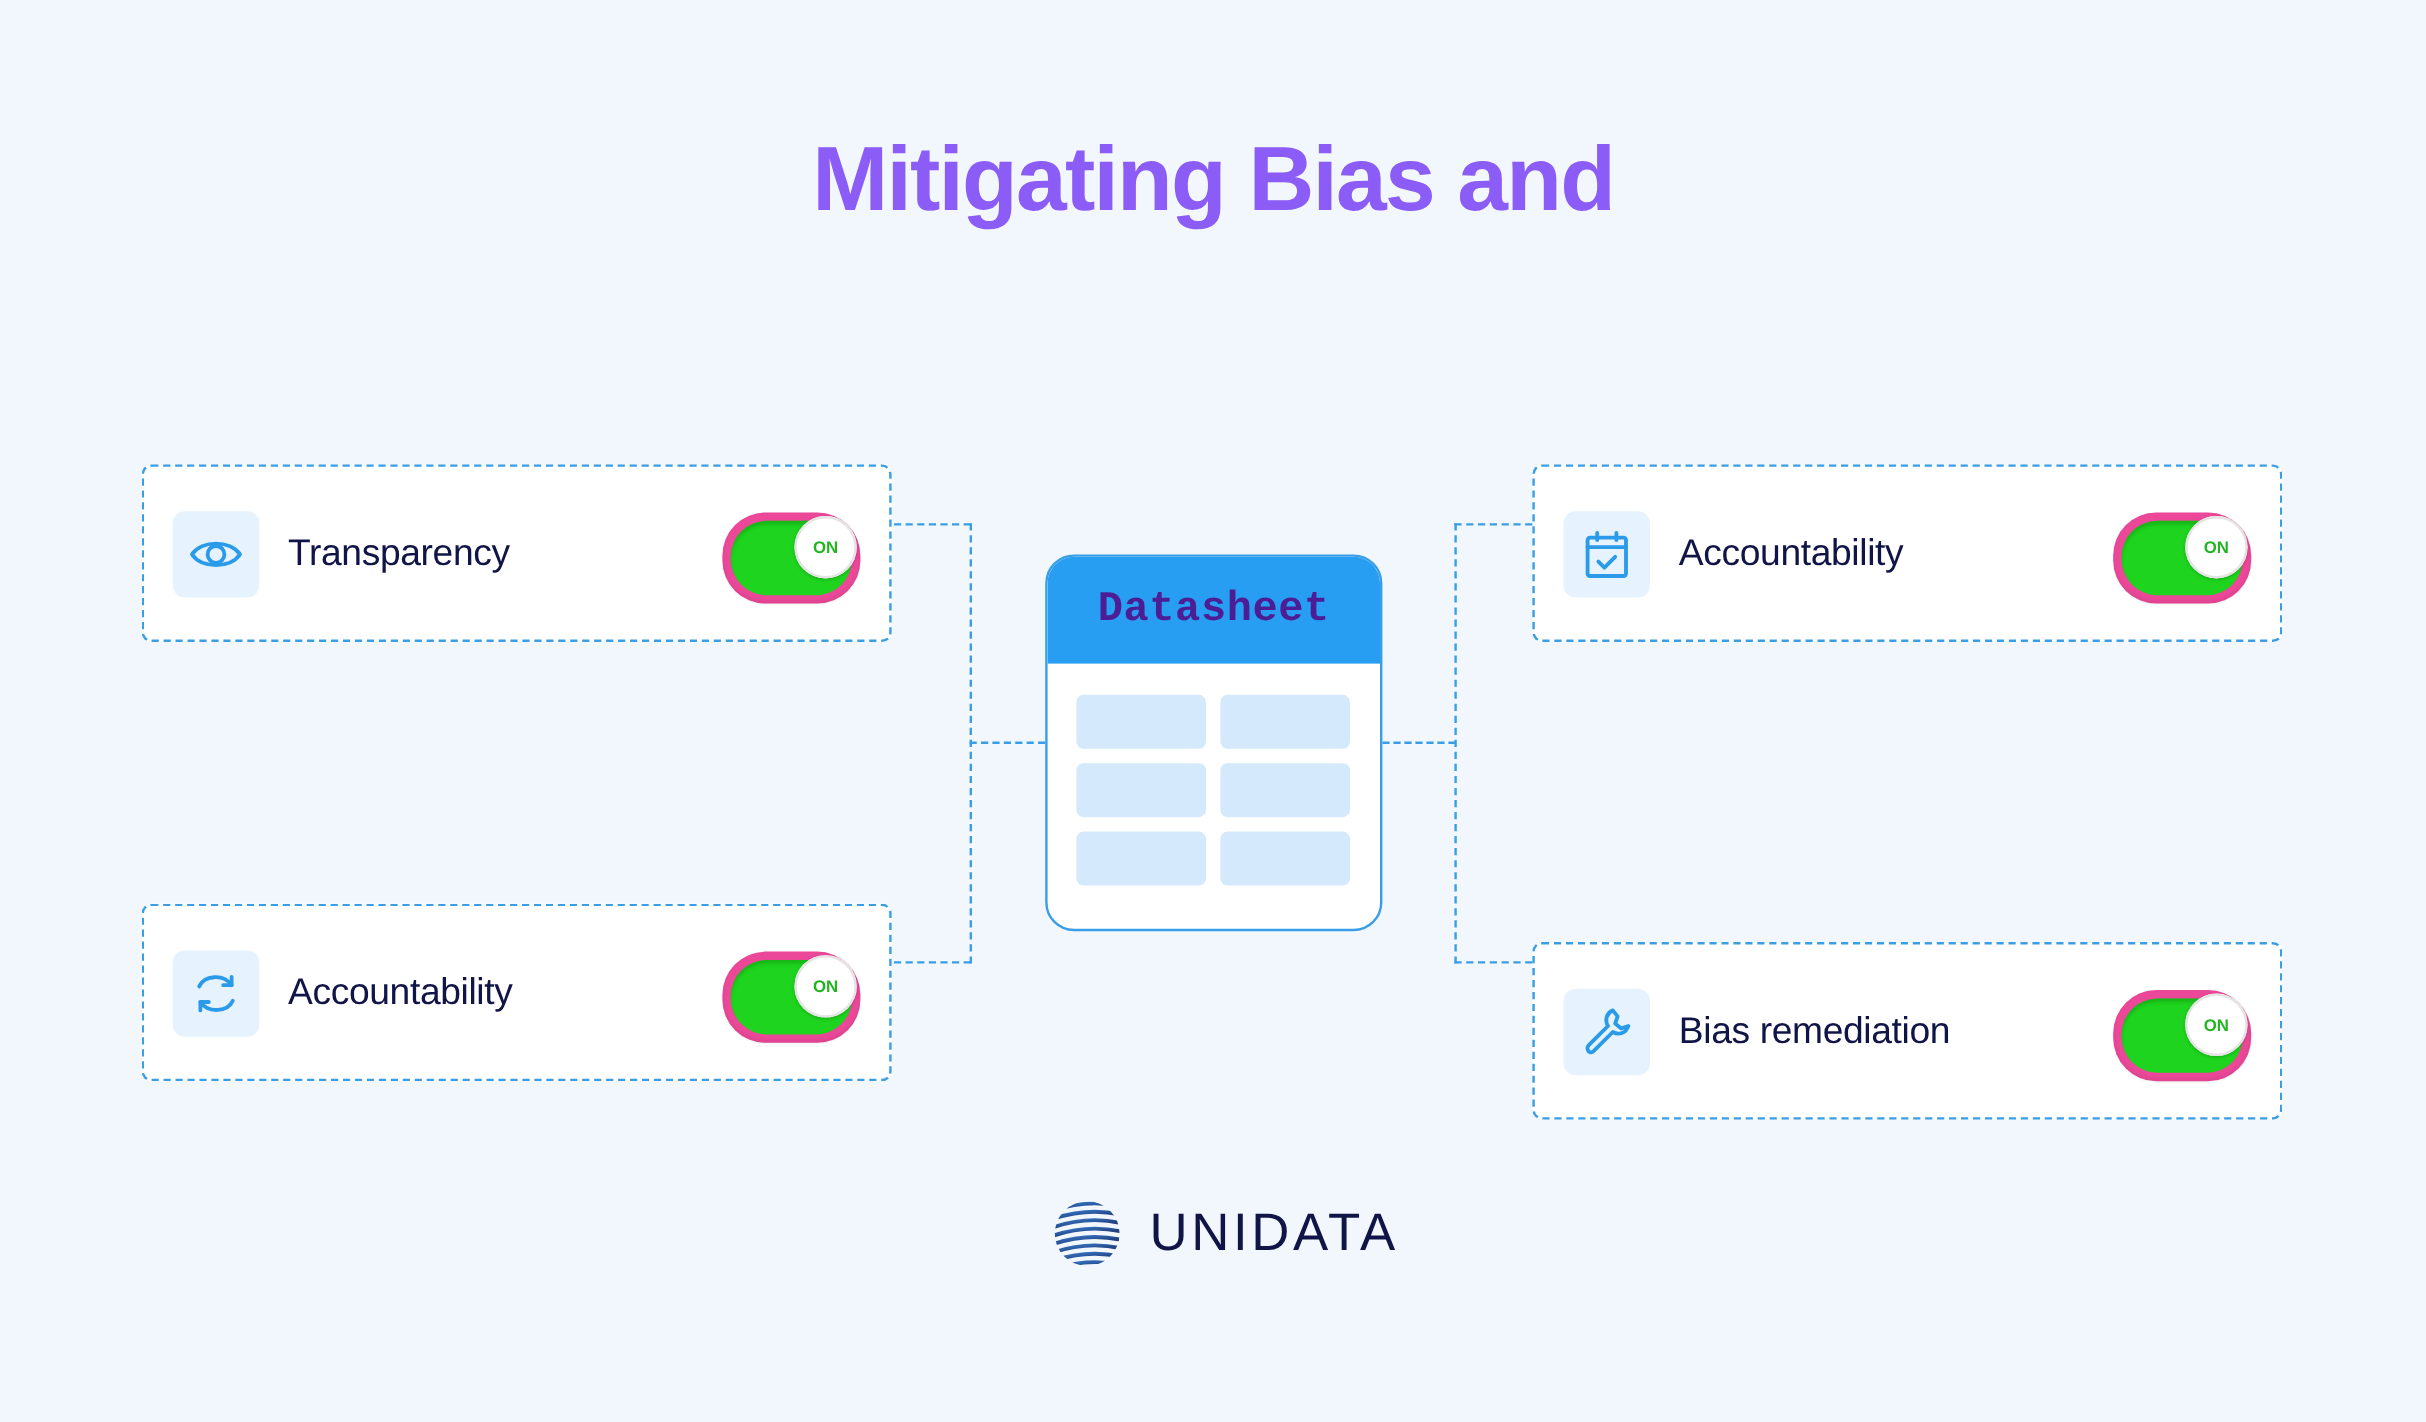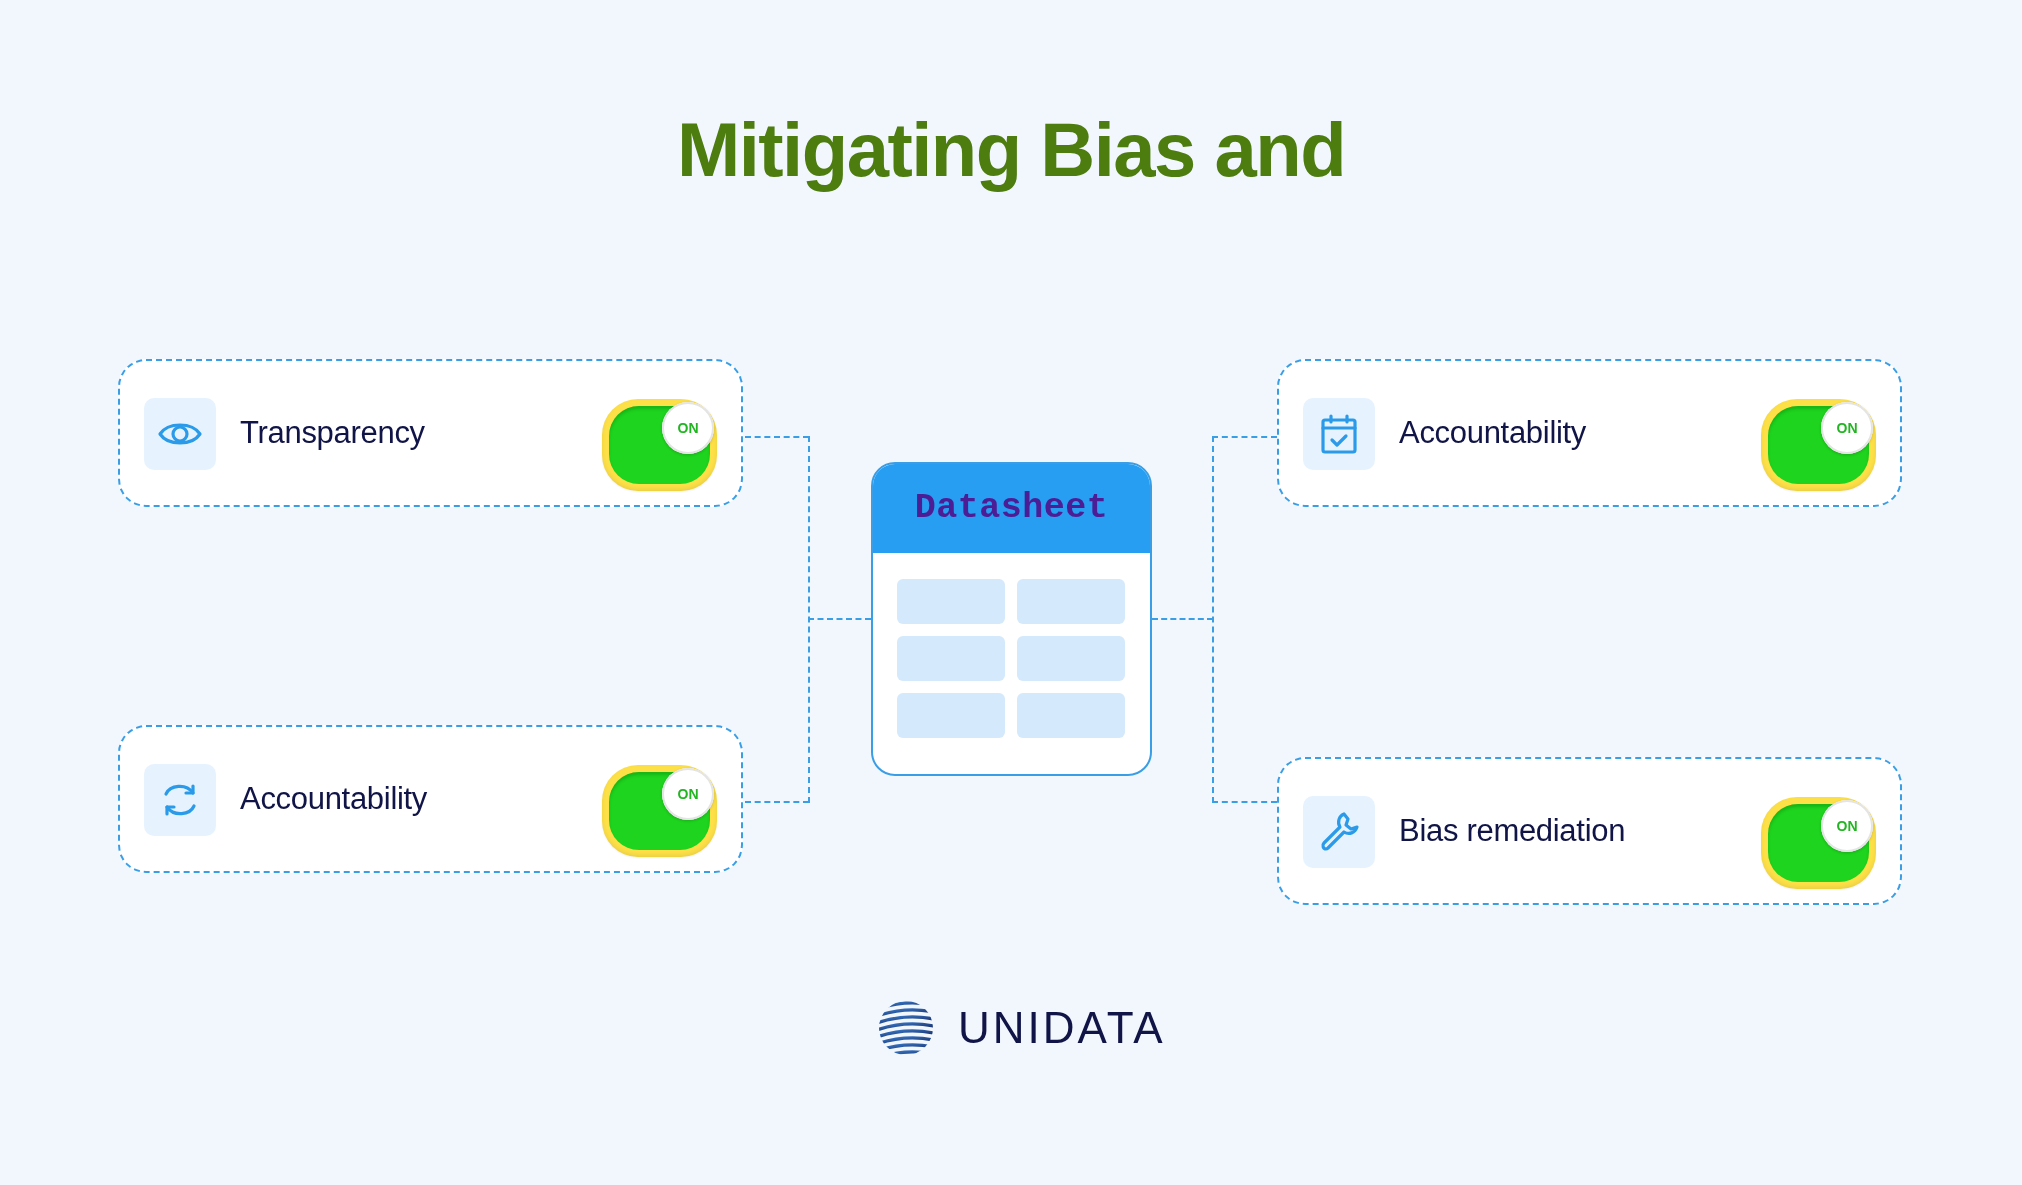--- a/index.html
+++ b/index.html
@@ -3,45 +3,45 @@
 <meta charset="utf-8">
 <style>
   html, body { margin: 0; padding: 0; }
   body {
     width: 2022px; height: 1185px; position: relative; overflow: hidden;
     background: #f1f7fd;
     font-family: "Liberation Sans", "DejaVu Sans", sans-serif;
   }
   .title {
     position: absolute; left: 0; right: 0; top: 104px;
-    text-align: center; color: #4d7c0f;
+    text-align: center; color: #8b5cf6;
     font-size: 76px; font-weight: 700; line-height: 92px; letter-spacing: -1.5px;
   }
   .title div { white-space: nowrap; }
 
   .card {
     position: absolute; width: 625px; height: 148px;
     box-sizing: border-box; background: #ffffff;
-    border: 2px dashed #3a9ee6; border-radius: 28px;
+    border: 2px dashed #3a9ee6; border-radius: 8px; margin-top: 28px;
   }
   .card .icon-box {
     position: absolute; left: 24px; top: 37px; width: 72px; height: 72px;
     background: #e6f3fe; border-radius: 10px;
     display: flex; align-items: center; justify-content: center;
   }
   .card .icon-box svg { width: 48px; height: 48px; }
   .card .label {
     position: absolute; left: 120px; top: 0; height: 144px; line-height: 144px;
     font-size: 31px; color: #101446; font-weight: 500; letter-spacing: -0.3px;
     white-space: nowrap;
   }
   .toggle {
-    position: absolute; right: 24px; top: 38px; width: 115px; height: 92px;
+    position: absolute; right: 24px; top: 38px; width: 115px; height: 76px;
     box-sizing: border-box; border-radius: 36px;
-    background: #fde047; box-shadow: inset 0 -2px 4px rgba(0,0,0,0.08), 0 1px 2px rgba(0,0,0,0.06);
+    background: #ec4899; box-shadow: inset 0 -2px 4px rgba(0,0,0,0.08), 0 1px 2px rgba(0,0,0,0.06);
   }
   .toggle .track {
     position: absolute; left: 7px; top: 7px; right: 7px; bottom: 7px;
     border-radius: 30px; background: #1ed41e;
     box-shadow: inset 0 3px 3px rgba(0,90,0,0.25);
   }
   .toggle .knob {
     position: absolute; right: 3px; top: 3px; width: 52px; height: 52px;
     border-radius: 50%; background: #ffffff;
     box-shadow: 0 0 0 2px #e4e4e4 inset, 0 1px 3px rgba(0,0,0,0.2);

